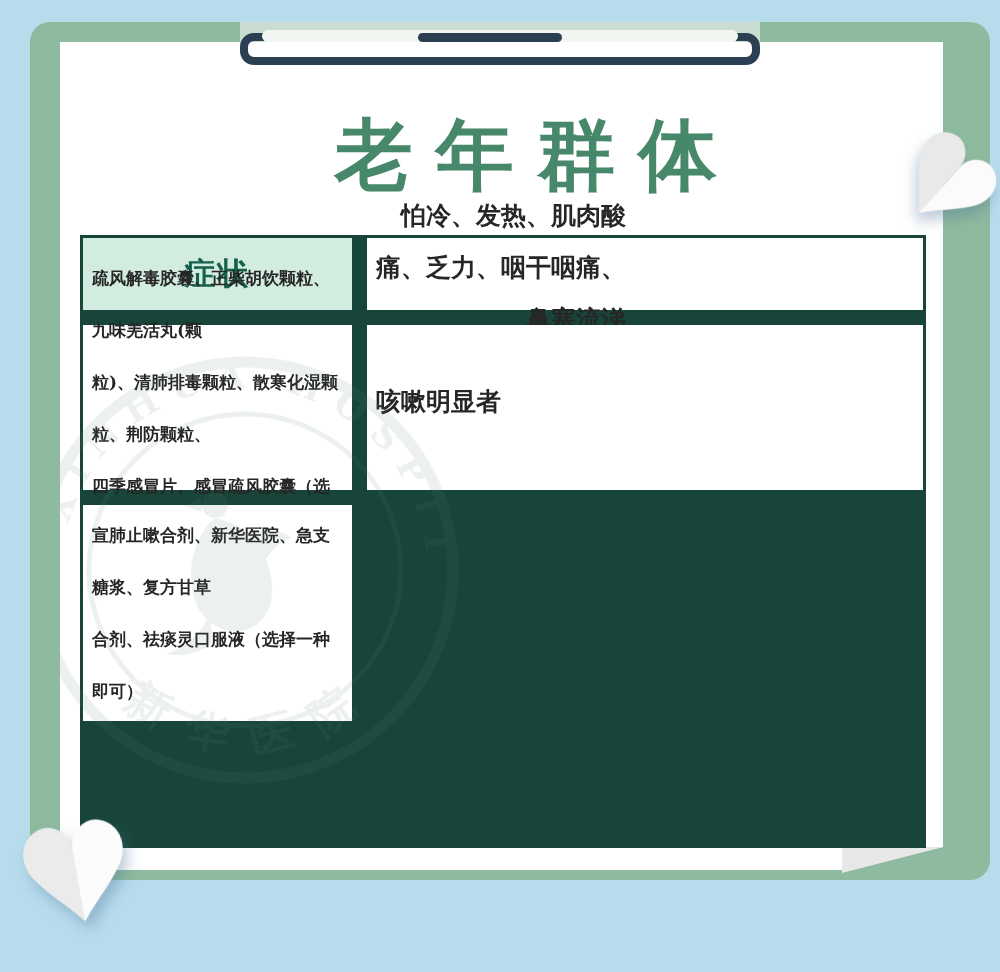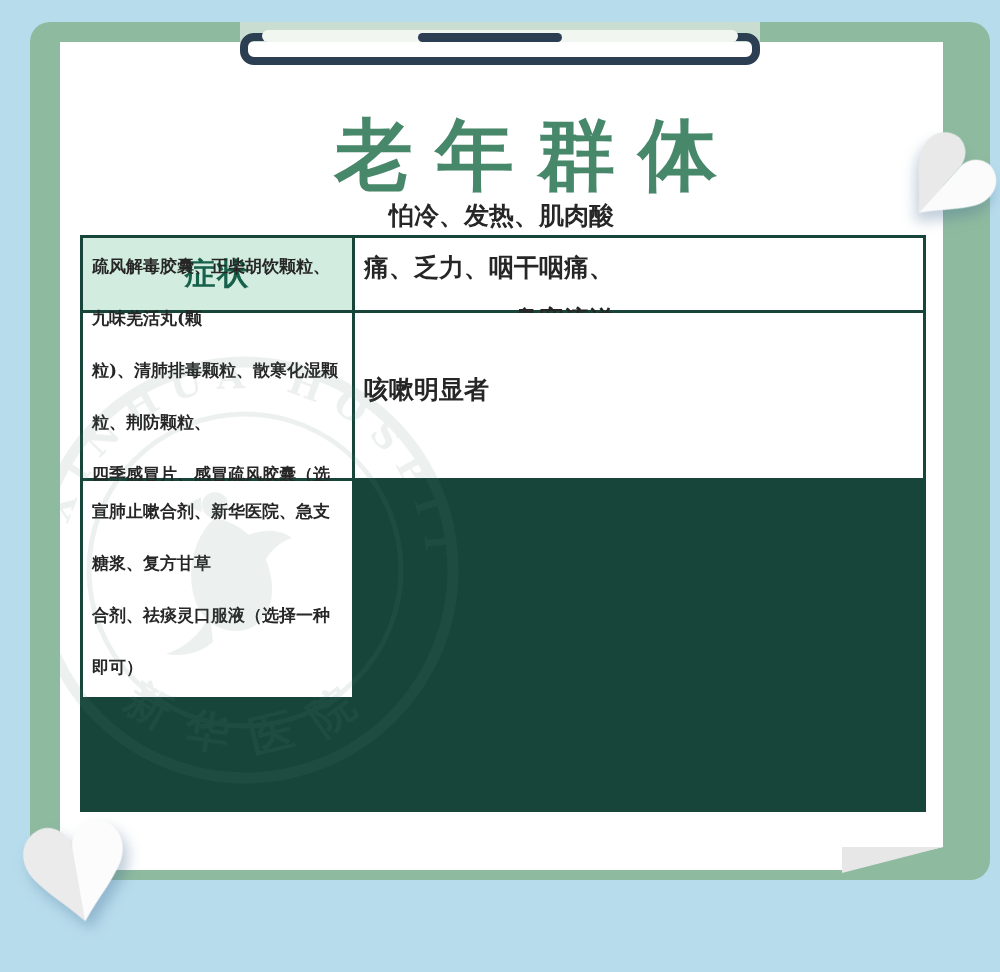--- a/index.html
+++ b/index.html
@@ -32,21 +32,21 @@
                background:var(--clip);border-radius:5px;}
 
   .page-title{position:absolute;left:60px;top:104px;width:883px;text-align:center;
               font-size:78px;font-weight:bold;letter-spacing:0.30em;text-indent:0.30em;
               color:var(--title);padding-left:48px;}
 
   
   .med-table{position:absolute;left:80px;top:235px;width:846px;
              border:3px solid var(--line);background:var(--line);
              display:grid;grid-template-columns:269px 1fr;grid-template-rows:72px 165px 216px 109px;
-             gap:3px;color:var(--body-text);}
+             gap:15px;color:var(--body-text);}
   .cell{background:#ffffff;display:flex;align-items:center;font-weight:700;}
   .cell.head{background:var(--header-bg);color:var(--header-text);
              justify-content:center;font-size:31px;letter-spacing:2px;}
   .cell.sym{padding:0 4px 12px 9px;font-size:25px;line-height:52px;white-space:pre-line;text-align:right;}
   .cell.med{padding:0 6px 0 9px;font-size:17px;line-height:52px;white-space:pre-line;}
   .cell.hl{background:var(--highlight);}
 
   
   .paper-overlay{position:absolute;left:60px;top:42px;width:883px;height:828px;
                  overflow:hidden;pointer-events:none;}

